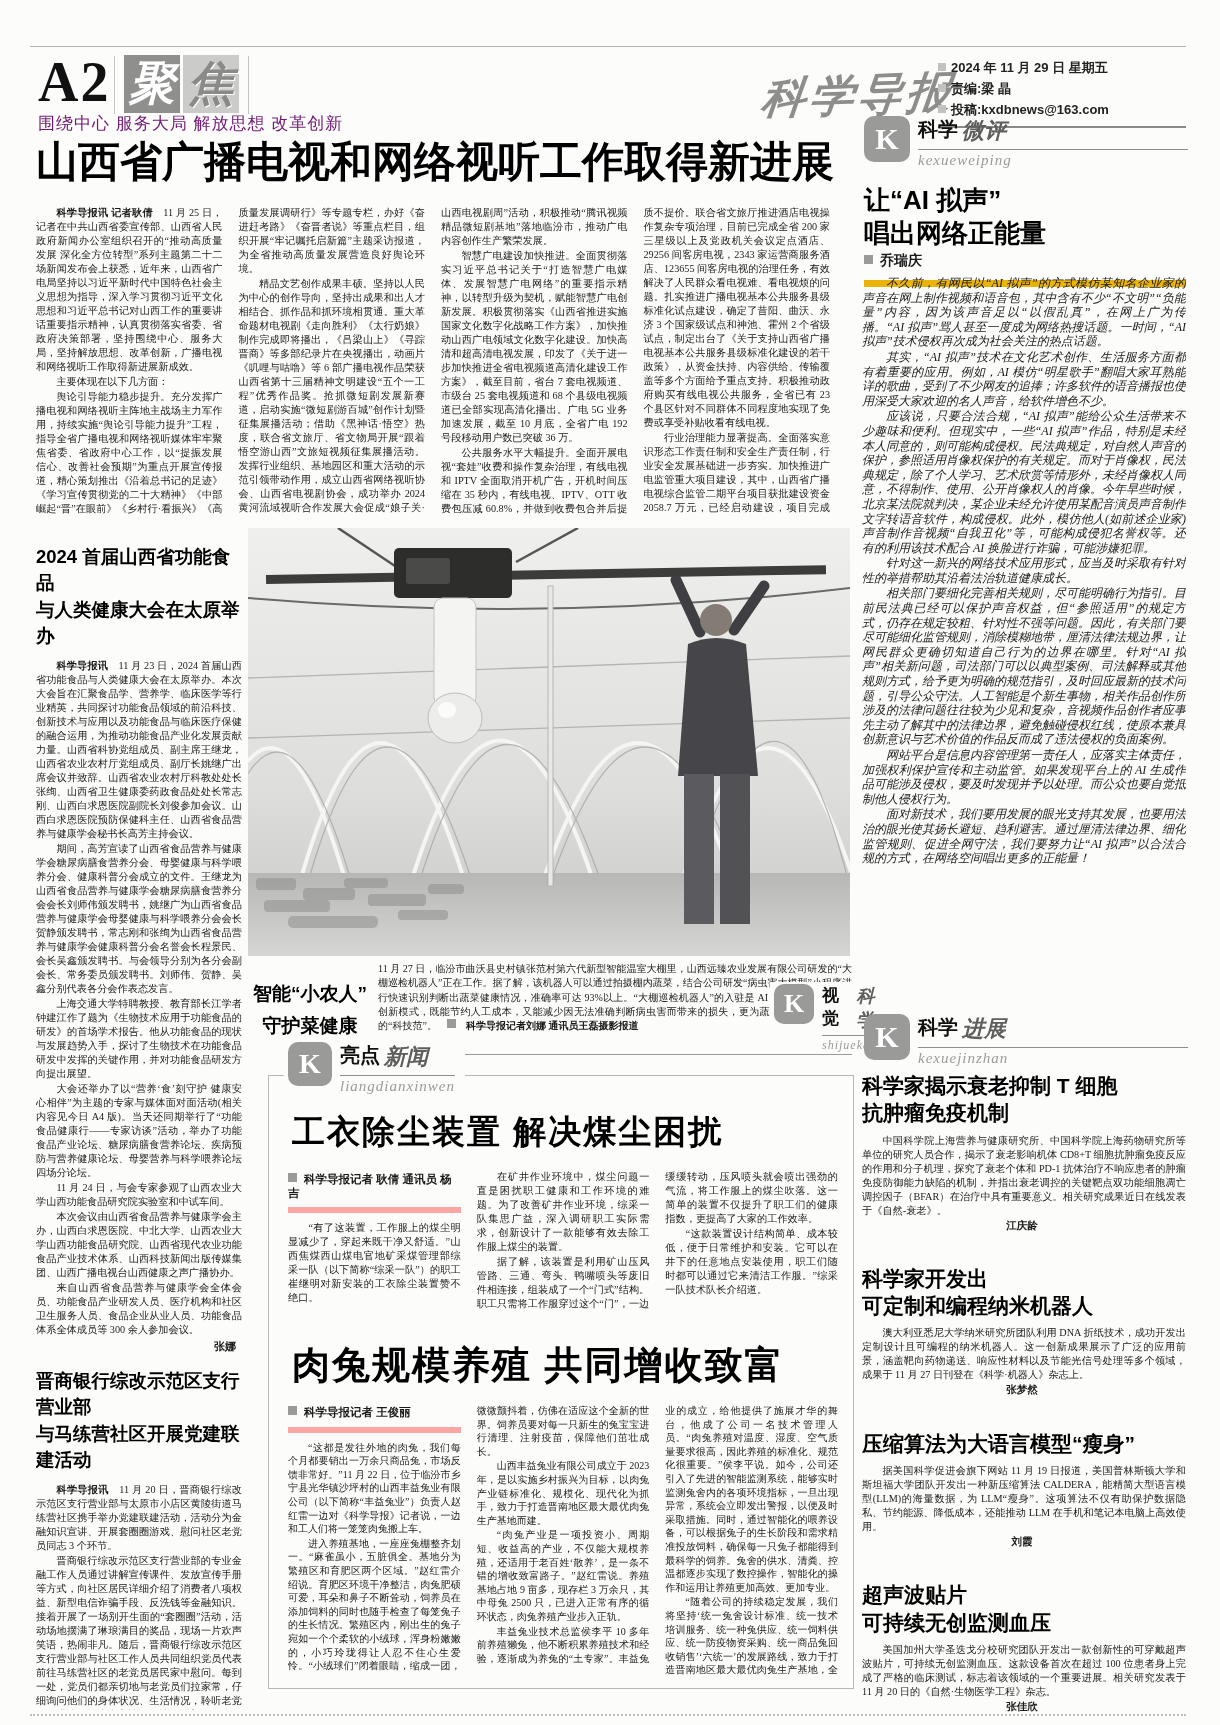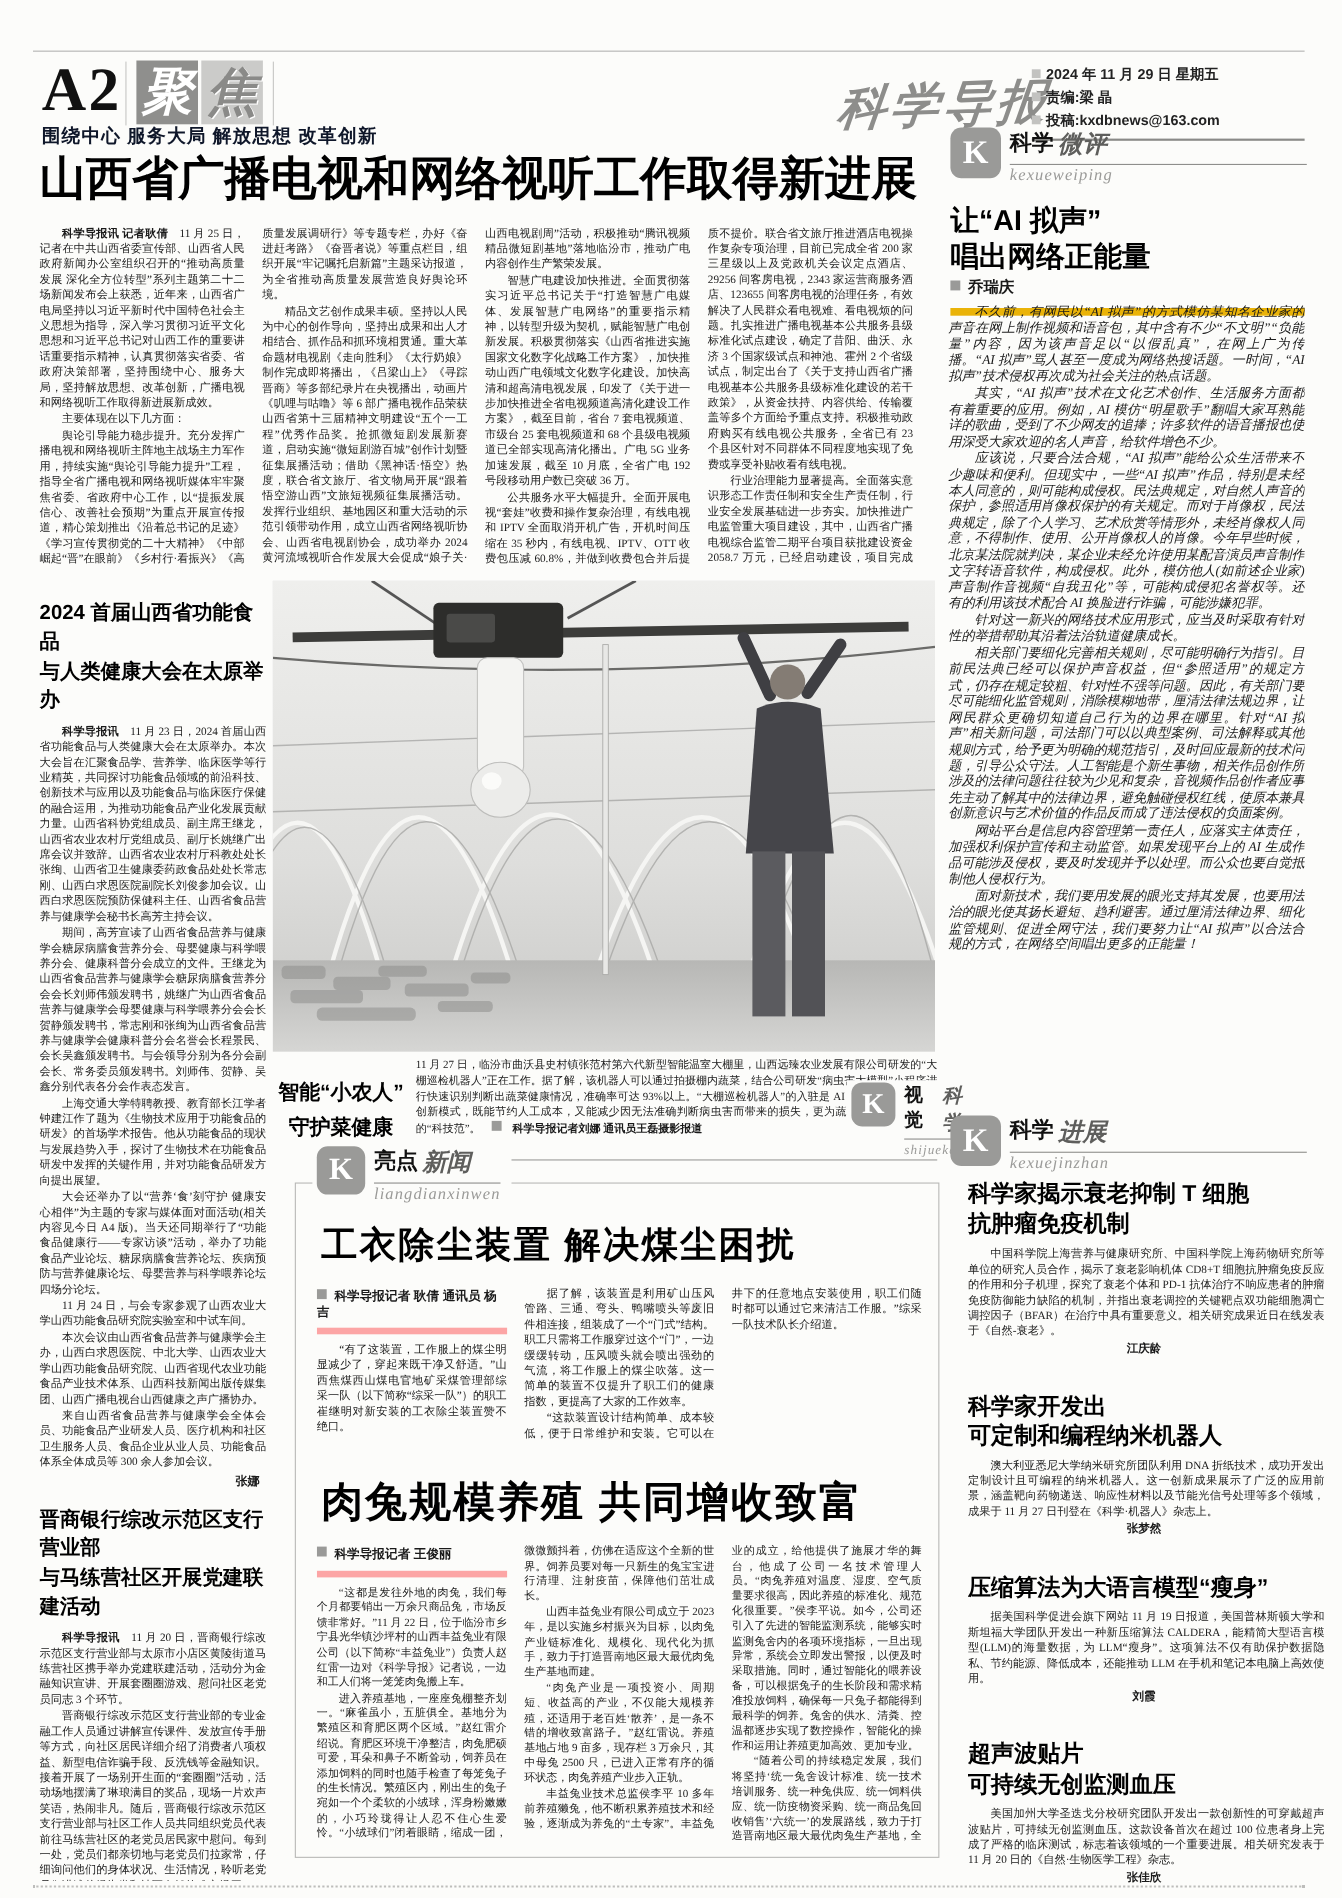--- a/index.html
+++ b/index.html
@@ -14,21 +14,21 @@
   .toprule{left:30px;top:46px;width:1156px;height:1px;background:#b3b3b1;}
   .pageno{left:38px;top:50px;font-size:56px;font-weight:bold;letter-spacing:2px;color:#111;}
   .vline{width:1px;background:#c6c6c4;}
   .logo-box{width:56px;height:58px;display:flex;align-items:center;justify-content:center;
             font-size:46px;font-weight:bold;font-style:italic;line-height:1;}
   .masthead{left:762px;top:66px;font-size:44px;font-weight:bold;font-style:italic;color:#8d8d8b;
             transform:skewX(-8deg) rotate(-2deg);letter-spacing:4px;}
   .hinfo{left:938px;top:58px;width:248px;font-size:13px;font-weight:bold;line-height:1.6;
          border-bottom:2px solid #8a8a88;padding-bottom:6px;color:#222;}
   
-  .kicker{left:38px;top:112px;font-size:17px;font-weight:bold;color:#0f172a;letter-spacing:1px;}
+  .kicker{left:38px;top:112px;font-size:17px;font-weight:normal;color:#701a75;letter-spacing:1px;}
   .headline{left:36px;top:134px;width:800px;font-size:42px;font-weight:900;letter-spacing:0px;
             color:#000;white-space:nowrap;}
   .main-cols{left:36px;top:206px;width:794px;height:320px;column-count:4;column-gap:16px;
              font-size:10.2px;line-height:14px;overflow:hidden;column-fill:auto;}
   .lead{font-weight:bold;}
   
   .leftcol{left:36px;top:538px;width:206px;height:1172px;overflow:hidden;}
   .ltitle{font-size:18.5px;font-weight:bold;line-height:1.42;color:#000;margin:6px 0 10px 0;}
   .lbody{font-size:10.2px;line-height:14px;}
   .sig{text-align:right;font-weight:bold;font-size:11px;padding-right:6px;margin-top:2px;}
@@ -53,21 +53,21 @@
   .vis-logo .k-logo{width:40px;height:40px;font-size:26px;}
   .vis-logo .sec-bold{font-size:17px;}
   .vis-logo .sec-script{font-size:18px;}
   .vis-logo .sec-py{font-size:12px;}
   
   .wp-title{left:864px;top:184px;width:324px;font-size:26px;font-weight:bold;line-height:1.25;color:#000;}
   .wp-author{left:864px;top:252px;width:322px;font-size:14px;font-weight:bold;
              border-bottom:7px solid #eab308;padding-bottom:10px;}
   .wp-body{left:862px;top:276px;width:324px;height:736px;overflow:hidden;font-size:12px;
            line-height:14.6px;font-style:italic;}
-  .jz-items{left:880px;top:1072px;width:324px;height:642px;display:flex;flex-direction:column;
+  .jz-items{left:862px;top:1072px;width:324px;height:642px;display:flex;flex-direction:column;
             justify-content:space-between;overflow:hidden;}
   .jz-title{font-size:21px;font-weight:bold;line-height:1.3;color:#000;margin-bottom:7px;}
   .jz-title div:empty{display:none;}
   .jz-body{font-size:10.2px;line-height:14px;}
   .jz-sig{text-align:center;font-weight:bold;font-size:10.5px;padding-right:4px;}
   
   .hl-box{left:268px;top:1075px;width:584px;height:612px;border:1px solid #b8b8b6;}
   .hl-head{left:284px;top:1042px;background:#fcfcfa;padding:0 10px 0 4px;}
   .hl-head .k-logo{width:44px;height:44px;font-size:28px;}
   .dust-title{left:292px;top:1110px;font-size:33px;font-weight:900;letter-spacing:2px;color:#000;}
@@ -316,20 +316,21 @@
     </div>
   </div>
 </div>
 
 <div class="abs dust-title sans">工衣除尘装置  解决煤尘困扰</div>
 <div class="abs col3 dust-cols">
   <div class="byline">
     <span class="sq"></span><span>科学导报记者 耿倩 通讯员 杨吉</span>
   </div>
   <p>“有了这装置，工作服上的煤尘明显减少了，穿起来既干净又舒适。”山西焦煤西山煤电官地矿采煤管理部综采一队（以下简称“综采一队”）的职工崔继明对新安装的工衣除尘装置赞不绝口。</p>
+  <p>在矿井作业环境中，煤尘问题一直是困扰职工健康和工作环境的难题。为了改善矿井作业环境，综采一队集思广益，深入调研职工实际需求，创新设计了一款能够有效去除工作服上煤尘的装置。</p>
   <p>据了解，该装置是利用矿山压风管路、三通、弯头、鸭嘴喷头等废旧件相连接，组装成了一个“门式”结构。职工只需将工作服穿过这个“门”，一边缓缓转动，压风喷头就会喷出强劲的气流，将工作服上的煤尘吹落。这一简单的装置不仅提升了职工们的健康指数，更提高了大家的工作效率。</p>
   <p>“这款装置设计结构简单、成本较低，便于日常维护和安装。它可以在井下的任意地点安装使用，职工们随时都可以通过它来清洁工作服。”综采一队技术队长介绍道。</p>
 
 </div>
 
 <div class="abs rab-title sans">肉兔规模养殖  共同增收致富</div>
 <div class="abs col3 rab-cols">
   <div class="byline">
     <span class="sq"></span><span>科学导报记者 王俊丽</span>
   </div>

